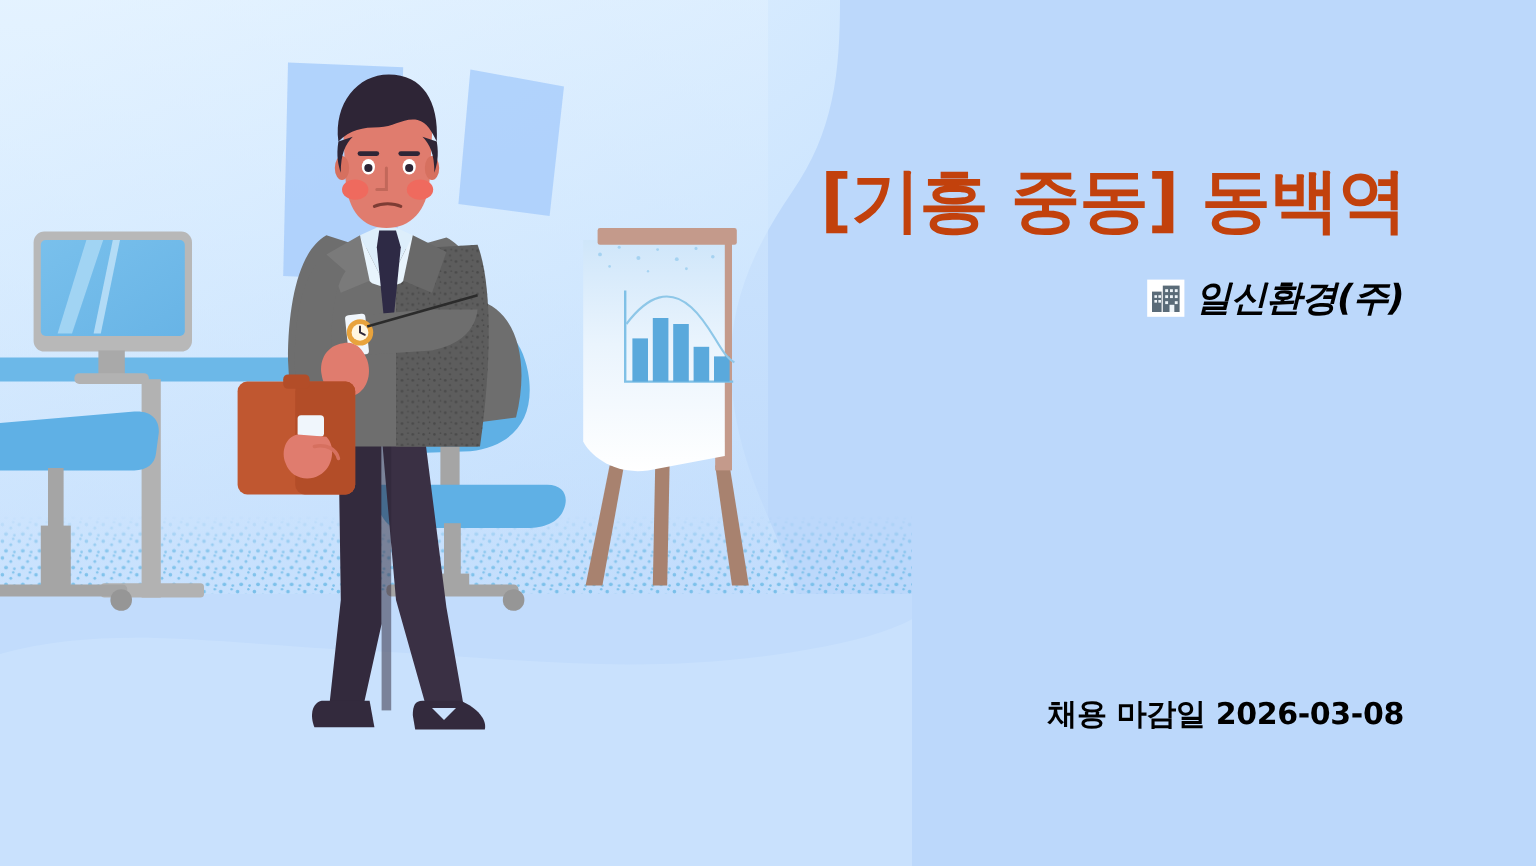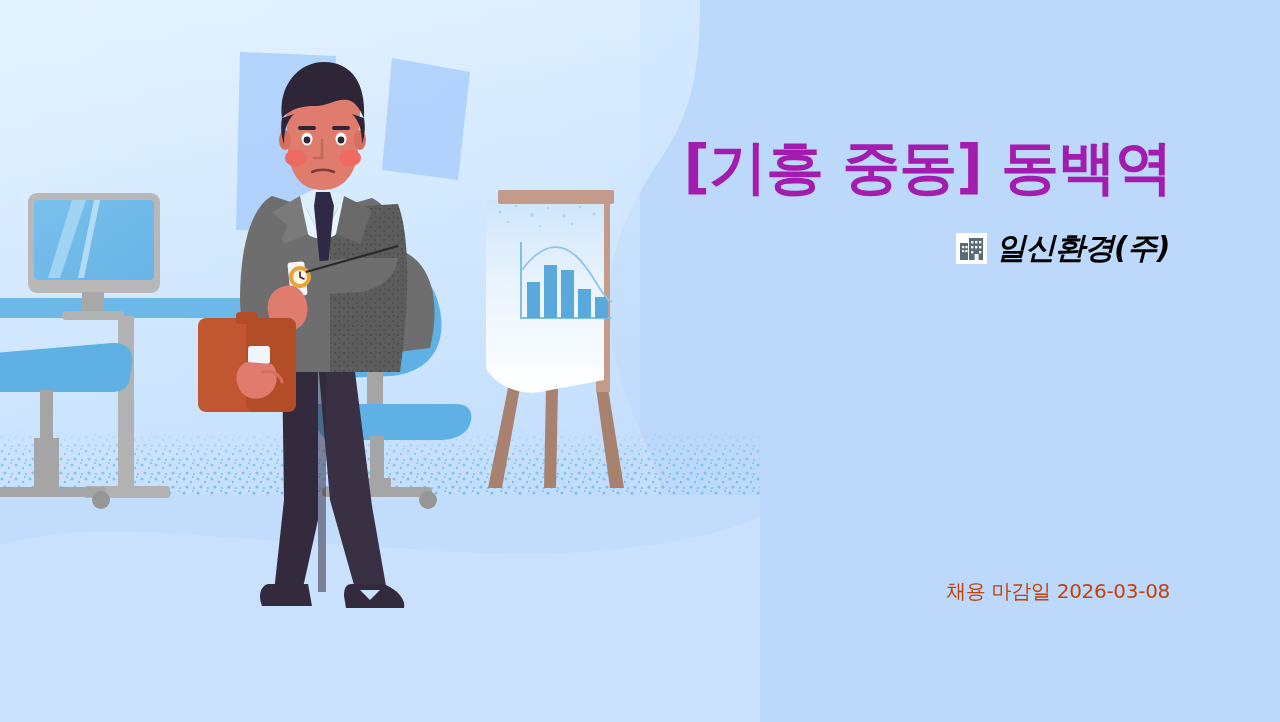--- a/index.html
+++ b/index.html
@@ -34,21 +34,21 @@
 
   #job-title {
     position:absolute;
     right:108px;
     top:136px;
     width:640px;
     text-align:right;
     font-size:58px;
     font-weight:bold;
     line-height:1.08;
-    color:#a21caf;
+    color:#c2410c;
     letter-spacing:-1px;
     white-space:nowrap;
     pointer-events:auto;
   }
 
   #company-row {
     position:absolute;
     right:110px;
     top:228px;
     display:flex;
@@ -70,23 +70,23 @@
     font-weight:bold;
     color:#000000;
     letter-spacing:-0.5px;
     white-space:nowrap;
   }
 
   #deadline {
     position:absolute;
     right:110px;
     top:578px;
-    font-size:20px;
-    font-weight:normal;
-    color:#c2410c;
+    font-size:25px;
+    font-weight:bold;
+    color:#000000;
     letter-spacing:-0.3px;
     white-space:nowrap;
     pointer-events:auto;
   }
 </style>
 </head>
 <body>
 
 <div id="poster">
 

